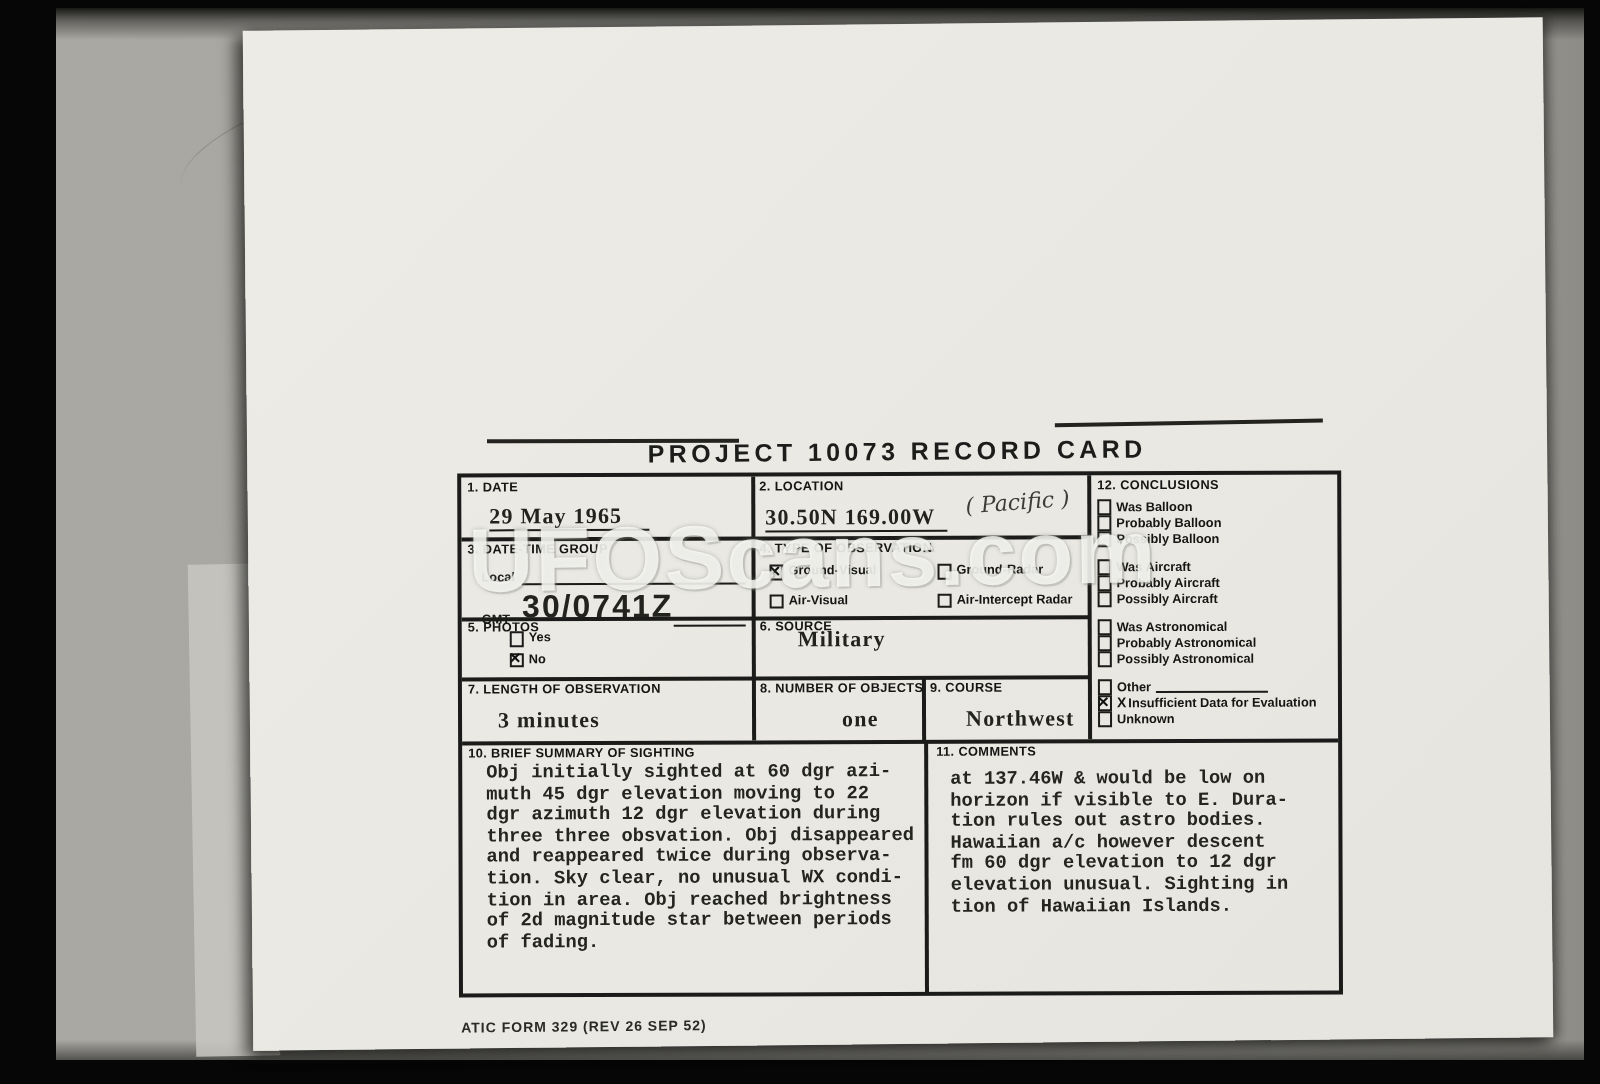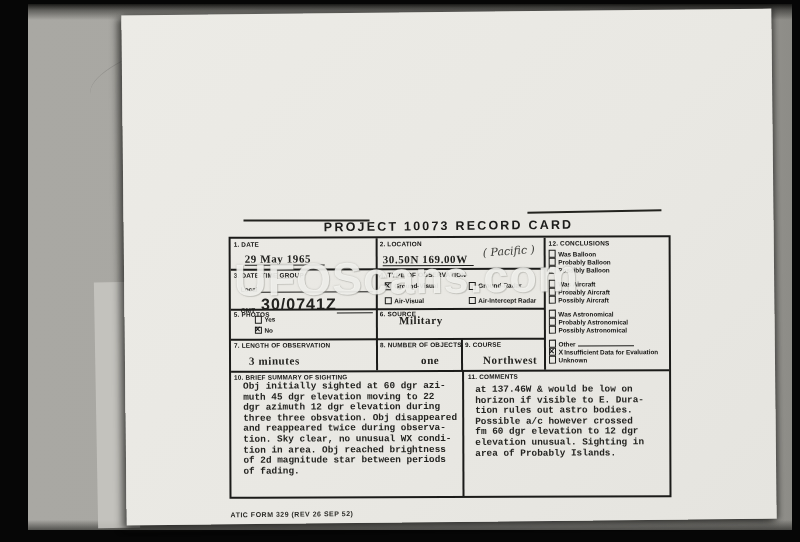--- a/index.html
+++ b/index.html
@@ -214,24 +214,24 @@
         <div class="tl">tion in area. Obj reached brightness</div>
         <div class="tl">of 2d magnitude star between periods</div>
         <div class="tl">of fading.</div>
       </div>
 
     <div class="flabel" style="left:237px;top:135px;">11. COMMENTS</div>
     <div class="bodytext" id="comments-lines" style="left:244px;top:147px;width:192px;">
         <div class="tl">at 137.46W &amp; would be low on</div>
         <div class="tl">horizon if visible to E. Dura-</div>
         <div class="tl">tion rules out astro bodies.</div>
-        <div class="tl">Possible a/c however crossed</div>
+        <div class="tl">Hawaiian a/c however descent</div>
         <div class="tl">fm 60 dgr elevation to 12 dgr</div>
         <div class="tl">elevation unusual. Sighting in</div>
-        <div class="tl">area of Probably Islands.</div>
+        <div class="tl">tion of Hawaiian Islands.</div>
       </div>
 
     <div class="flabel" style="left:318px;top:2px;">12. CONCLUSIONS</div>
     <div class="concl" id="conclusion-groups">
         <div class="grp">
           <div class="opt">
             <span class="cb"></span>
             <span class="ol">Was Balloon</span>
           </div>
           <div class="opt">

